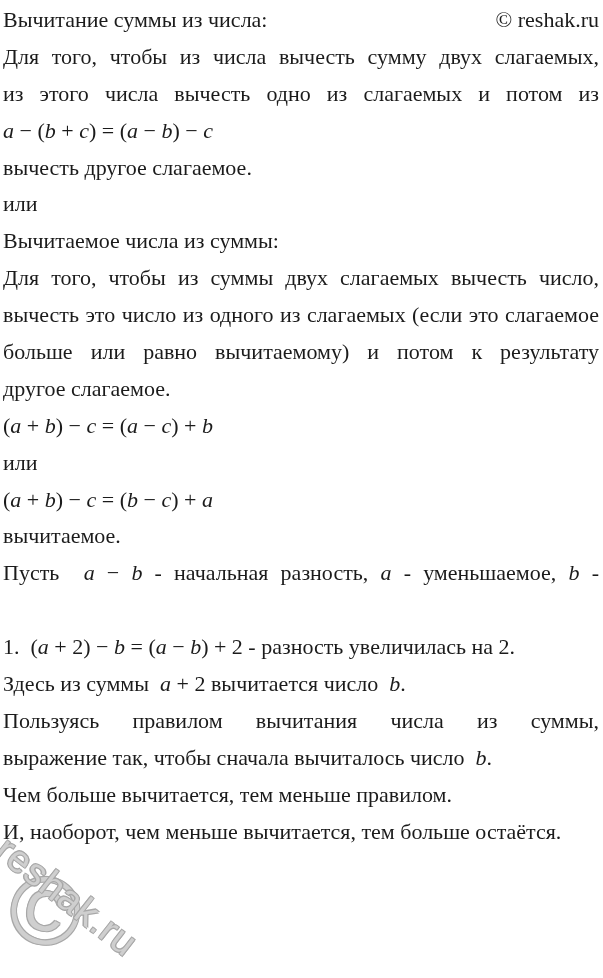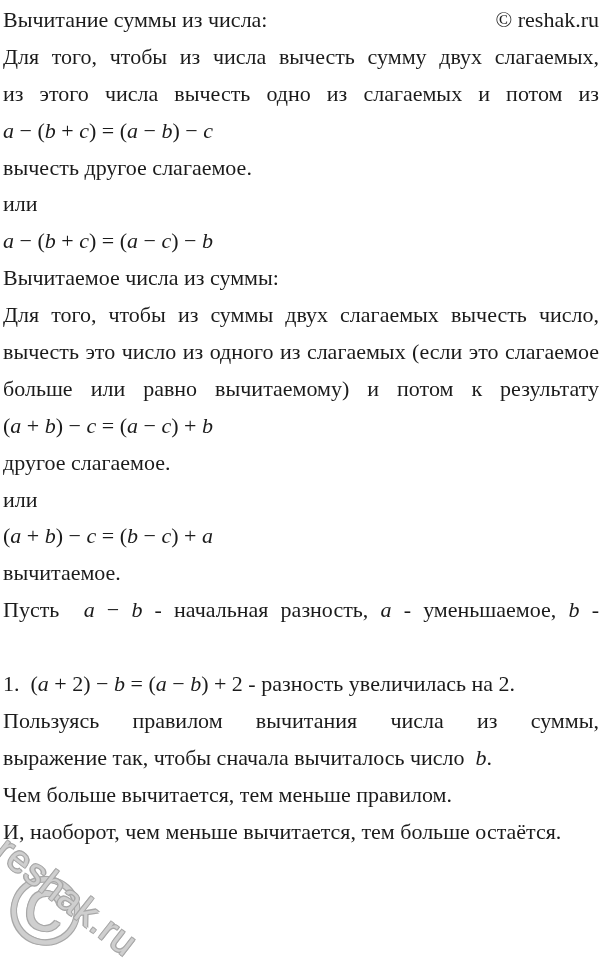--- a/index.html
+++ b/index.html
@@ -61,33 +61,33 @@
 <body>
 
 <div class="page">
   <div>
       <div class="line header-line"><span>Вычитание суммы из числа:</span><span>© reshak.ru</span></div>
       <div class="line just">Для того, чтобы из числа вычесть сумму двух слагаемых, можно</div>
       <div class="line just">из этого числа вычесть одно из слагаемых и потом из результата</div>
       <div class="line"><i>a</i> − (<i>b</i> + <i>c</i>) = (<i>a</i> − <i>b</i>) − <i>c</i></div>
       <div class="line">вычесть другое слагаемое.</div>
       <div class="line">или</div>
-      <div class="line"><i>a</i> − (<i>b</i> + <i>c</i>) = (<i>a</i> − <i>c</i>) − <i>b</i></div>
       <div class="line">Вычитаемое числа из суммы:</div>
       <div class="line just">Для того, чтобы из суммы двух слагаемых вычесть число, можно</div>
       <div class="line just">вычесть это число из одного из слагаемых (если это слагаемое</div>
       <div class="line just">больше или равно вычитаемому) и потом к результату прибавить</div>
+      <div class="line">другое слагаемое.</div>
       <div class="line">(<i>a</i> + <i>b</i>) − <i>c</i> = (<i>a</i> − <i>c</i>) + <i>b</i></div>
-      <div class="line">другое слагаемое.</div>
       <div class="line">или</div>
       <div class="line">(<i>a</i> + <i>b</i>) − <i>c</i> = (<i>b</i> − <i>c</i>) + <i>a</i></div>
       <div class="line">вычитаемое.</div>
       <div class="line just">Пусть&nbsp; <i>a</i> − <i>b</i> - начальная разность, <i>a</i> - уменьшаемое, <i>b</i> -</div>
       <div class="line"></div>
       <div class="line">1.&nbsp; (<i>a</i> + 2) − <i>b</i> = (<i>a</i> − <i>b</i>) + 2 - разность увеличилась на 2.</div>
+      <div class="line">Здесь из суммы&nbsp; <i>a</i> + 2 вычитается число&nbsp; <i>b</i>.</div>
       <div class="line just">Пользуясь правилом вычитания числа из суммы, переписываем</div>
       <div class="line">выражение так, чтобы сначала вычиталось число&nbsp; <i>b</i>.</div>
       <div class="line">Чем больше вычитается, тем меньше правилом.</div>
       <div class="line">И, наоборот, чем меньше вычитается, тем больше остаётся.</div>
     </div>
   <span class="wm wm-c">©</span>
   <span class="wm wm-text">reshak.ru</span>
 </div>
 
 </body></html>

